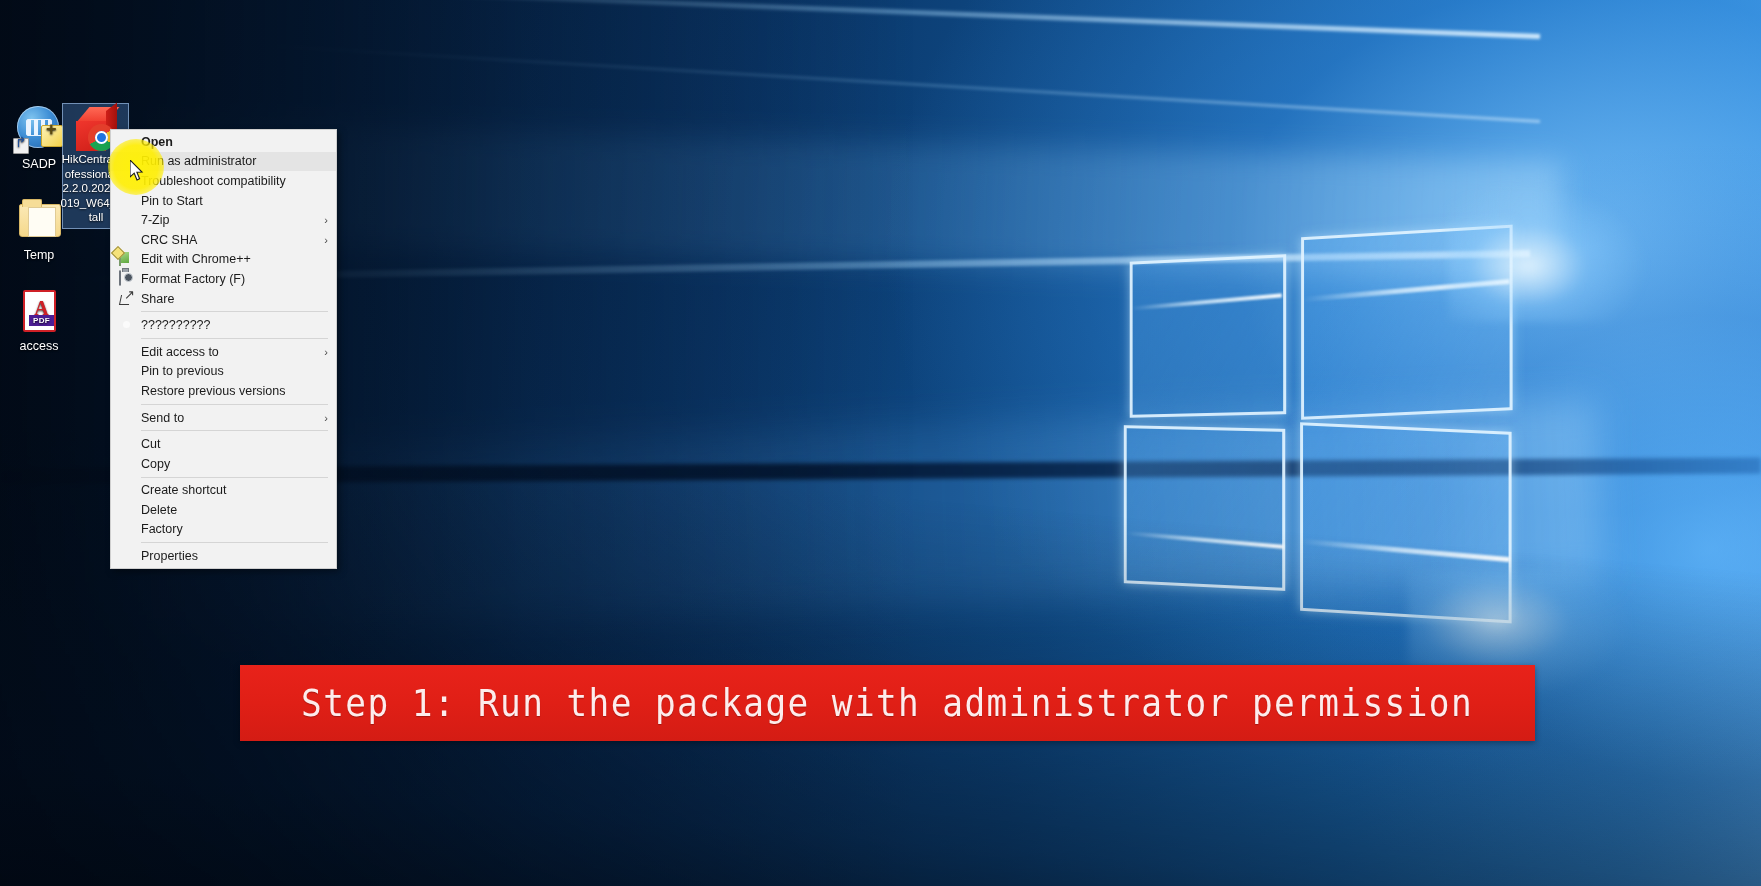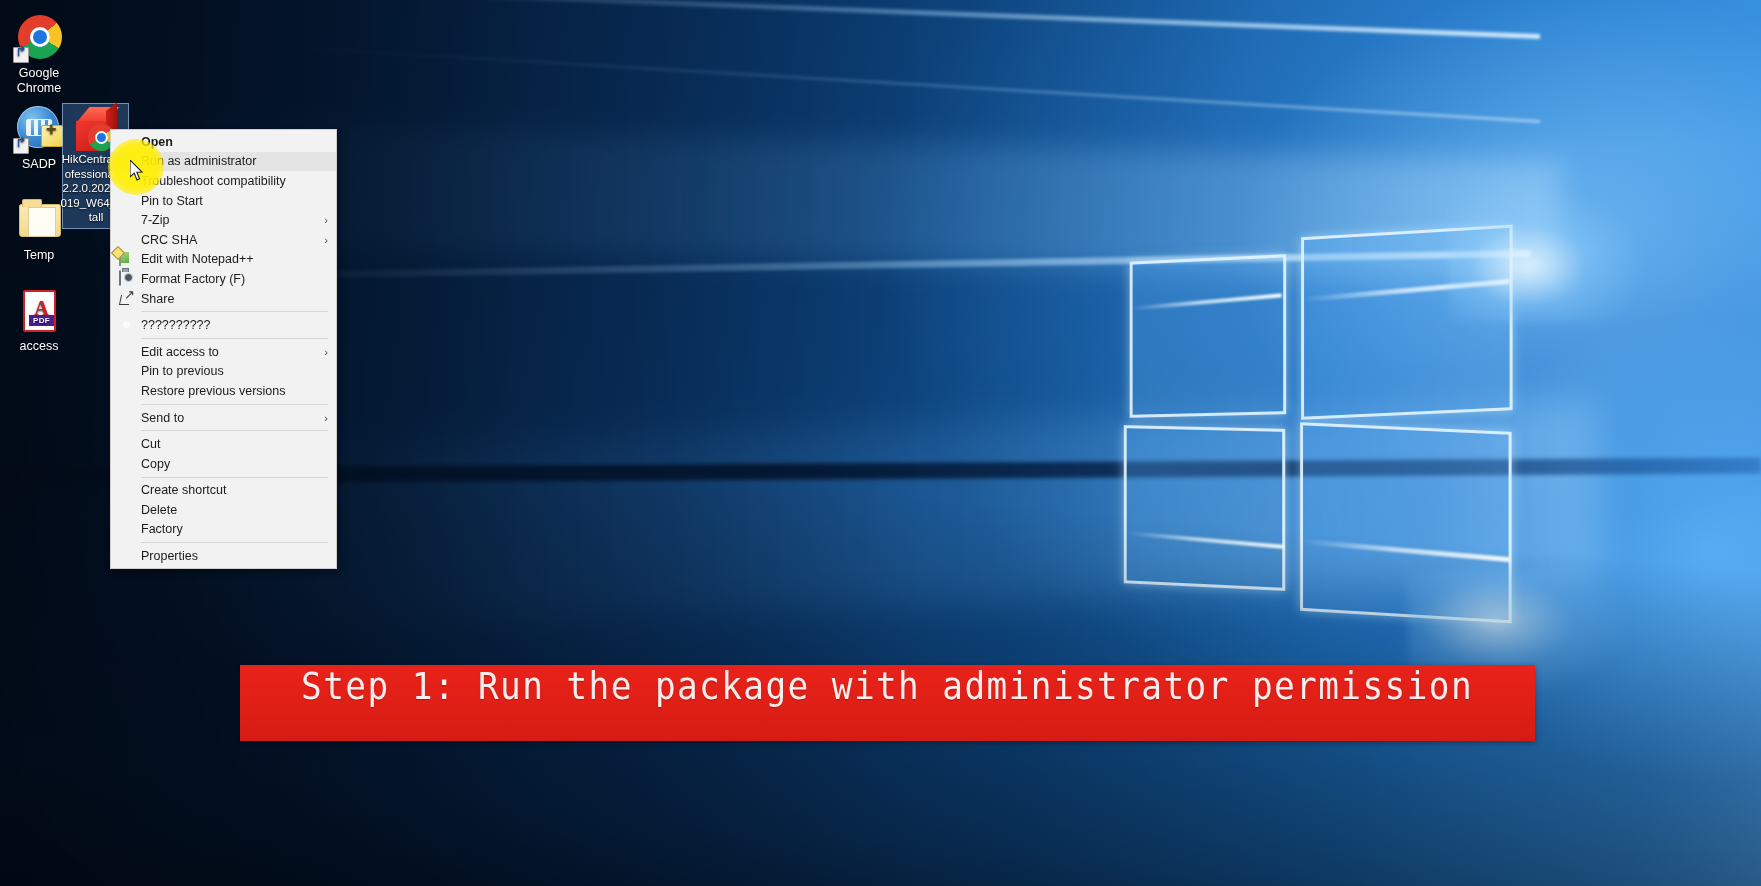--- a/index.html
+++ b/index.html
@@ -362,21 +362,21 @@
     pointer-events: none;
   }
 
   
   #banner {
     position: absolute;
     left: 240px; top: 665px;
     width: 1295px; height: 76px;
     background: linear-gradient(180deg, #e8221a 0%, #e01f16 50%, #d41c14 100%);
     display: flex;
-    align-items: flex-start;
+    align-items: center;
     justify-content: center;
     z-index: 30;
     box-shadow: 0 2px 6px rgba(0,0,0,0.35);
   }
   #banner .btxt {
     color: #fdecec;
     font-family: "DejaVu Sans Mono", monospace;
     font-size: 37px;
     letter-spacing: 1.5px;
     white-space: nowrap;
@@ -407,30 +407,20 @@
     <div class="pane-streak ps1"></div>
     <div class="pane-streak ps2"></div>
     <div class="pane-streak ps3"></div>
     <div class="pane-streak ps4"></div>
     <div class="corner-glow"></div>
     <div class="corner-glow2"></div>
   </div>
   <div class="wp-dark-left"></div>
   <div class="wp-dark-bottom"></div>
 
-  <div class="desk-icon" style="left:0px; top:14px;">
-    <div class="glyph">
-      <div class="chrome-ball"></div>
-      <div class="shortcut-badge"></div>
-    </div>
-    <div class="label">
-      <div>Google</div>
-      <div>Chrome</div>
-    </div>
-  </div>
 
   <div class="desk-icon" style="left:0px; top:105px;">
     <div class="glyph">
       <div class="sadp-ball"></div>
       <div class="sadp-plus"></div>
       <div class="shortcut-badge"></div>
     </div>
     <div class="label">SADP</div>
   </div>
 
@@ -477,21 +467,21 @@
       <div class="cm-item">
         <span>7-Zip</span>
         <span class="cm-arrow">›</span>
       </div>
       <div class="cm-item">
         <span>CRC SHA</span>
         <span class="cm-arrow">›</span>
       </div>
       <div class="cm-item">
         <span class="cm-ico"><span class="ic-npp"></span></span>
-        <span>Edit with Notepad++</span>
+        <span>Edit with Chrome++</span>
       </div>
       <div class="cm-item">
         <span class="cm-ico"><span class="ic-ff"></span></span>
         <span>Format Factory (F)</span>
       </div>
       <div class="cm-item">
         <span class="cm-ico"><span class="ic-share"></span></span>
         <span>Share</span>
       </div>
       <div class="cm-sep"></div>

